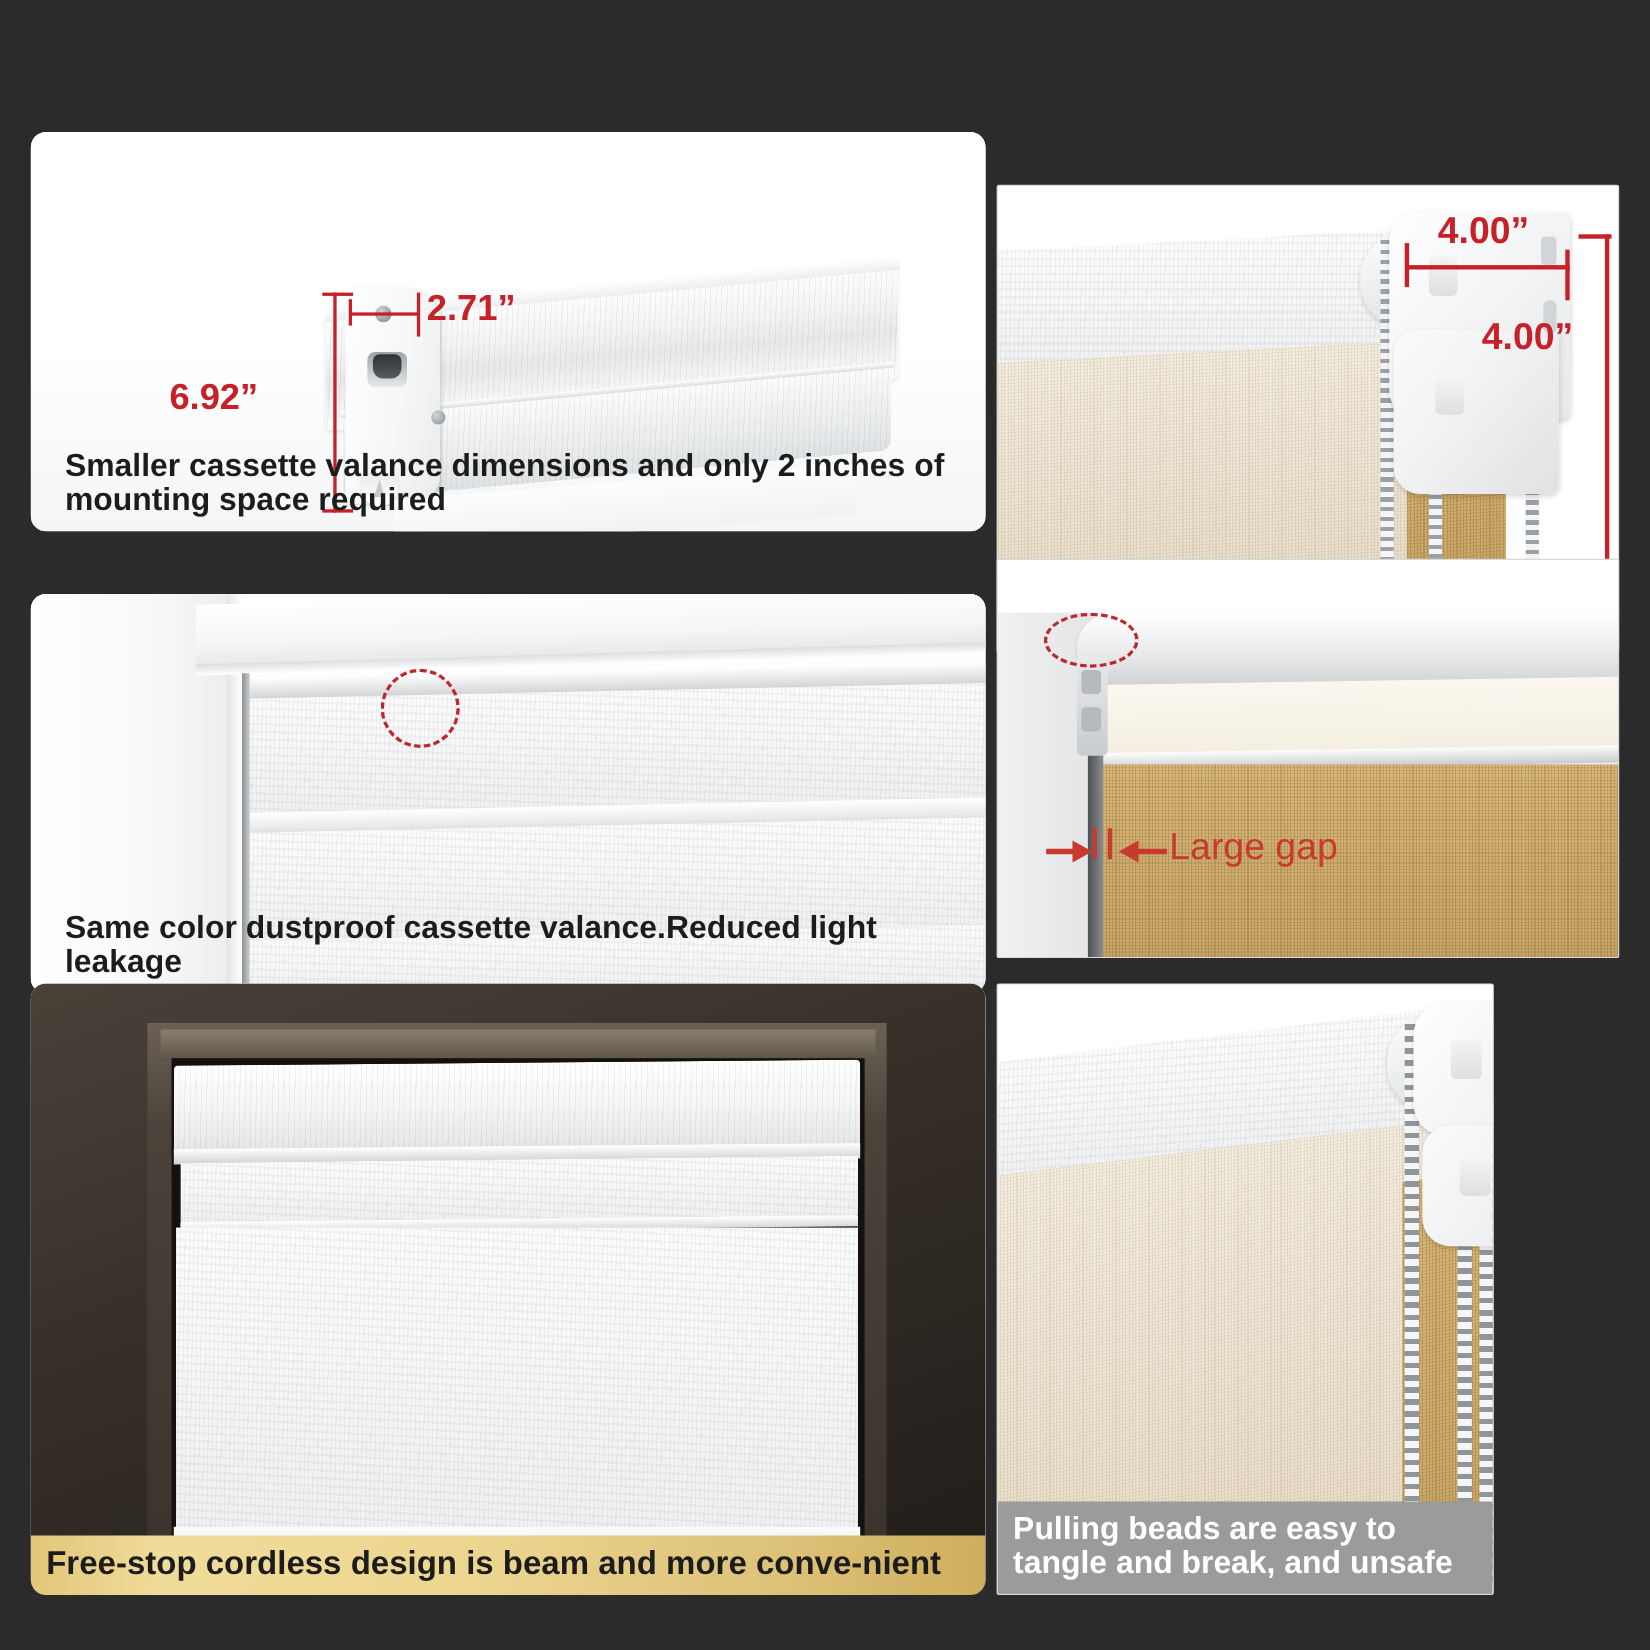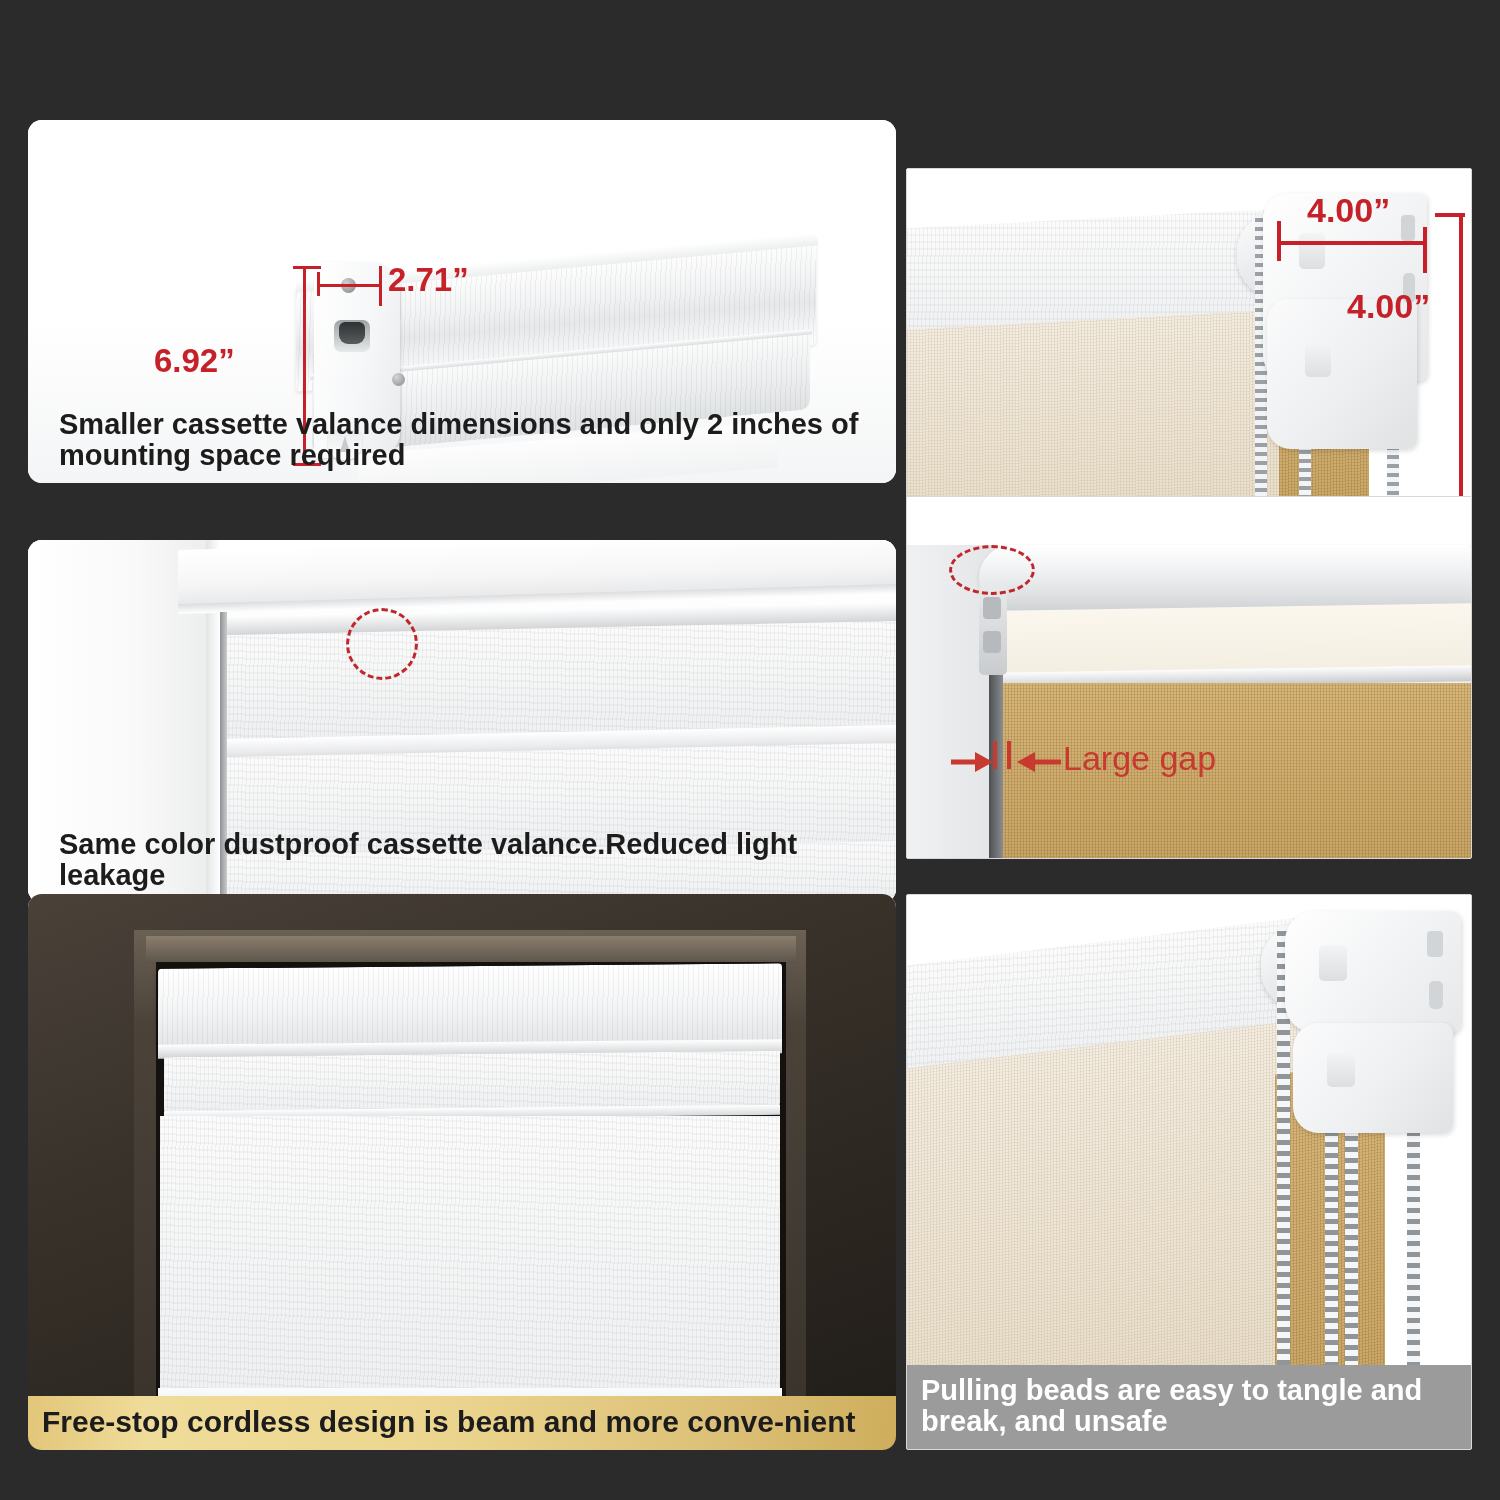--- a/index.html
+++ b/index.html
@@ -234,21 +234,21 @@
         <div style="position:absolute;left:192px;top:72px;width:7px;height:291px;
              background:linear-gradient(90deg,#8e9295,#c9cccf);"></div>
 
         <div class="dashCircle" style="left:318px;top:68px;width:72px;height:72px;"></div>
 
       </div>
 
       <div class="cap gold">Same color dustproof cassette valance.Reduced light leakage</div>
     </div>
 
-    <div class="panel right" style="left:906px; top:496px; width:566px; height:363px;">
+    <div class="panel right" style="left:906px; top:508px; width:566px; height:363px;">
       <div class="media">
         <div style="position:absolute;inset:0;background:linear-gradient(180deg,#ffffff 0%,#eff0f1 40%,#e7e8e9 100%);"></div>
 
         <div style="position:absolute;left:0;top:0;width:88px;height:363px;
              background:linear-gradient(90deg,#f0f1f2,#e4e5e6);"></div>
 
         <div style="position:absolute;left:0;top:0;width:566px;height:48px;background:#ffffff;"></div>
 
         <div style="position:absolute;left:72px;top:48px;width:494px;height:66px;
              border-radius:40px 10px 10px 40px;
@@ -332,21 +332,21 @@
         <div style="position:absolute;left:420px;top:534px;width:270px;height:22px;
              background:radial-gradient(ellipse at 40% 100%,#4a6140,#6a8156);"></div>
 
         <div style="position:absolute;left:432px;top:520px;width:34px;height:36px;border-radius:14px;
              background:linear-gradient(160deg,#f3d9c6,#e2bda4);"></div>
       </div>
 
       <div class="cap gold2">Free-stop cordless design is beam and more conve-nient</div>
     </div>
 
-    <div class="panel right" style="left:906px; top:894px; width:566px; height:556px;">
+    <div class="panel right" style="left:906px; top:894px; width:452px; height:556px;">
       <div class="media">
         <div style="position:absolute;inset:0;background:#ffffff;"></div>
 
         <div class="fabricWhite" style="position:absolute;left:-10px;top:46px;width:420px;height:120px;
              transform:skewY(-7deg);"></div>
 
         <div class="fabricBeige" style="position:absolute;left:-10px;top:150px;width:400px;height:370px;
              transform:skewY(-7deg);"></div>
 
         <div class="fabricTan" style="position:absolute;left:368px;top:172px;width:110px;height:360px;

